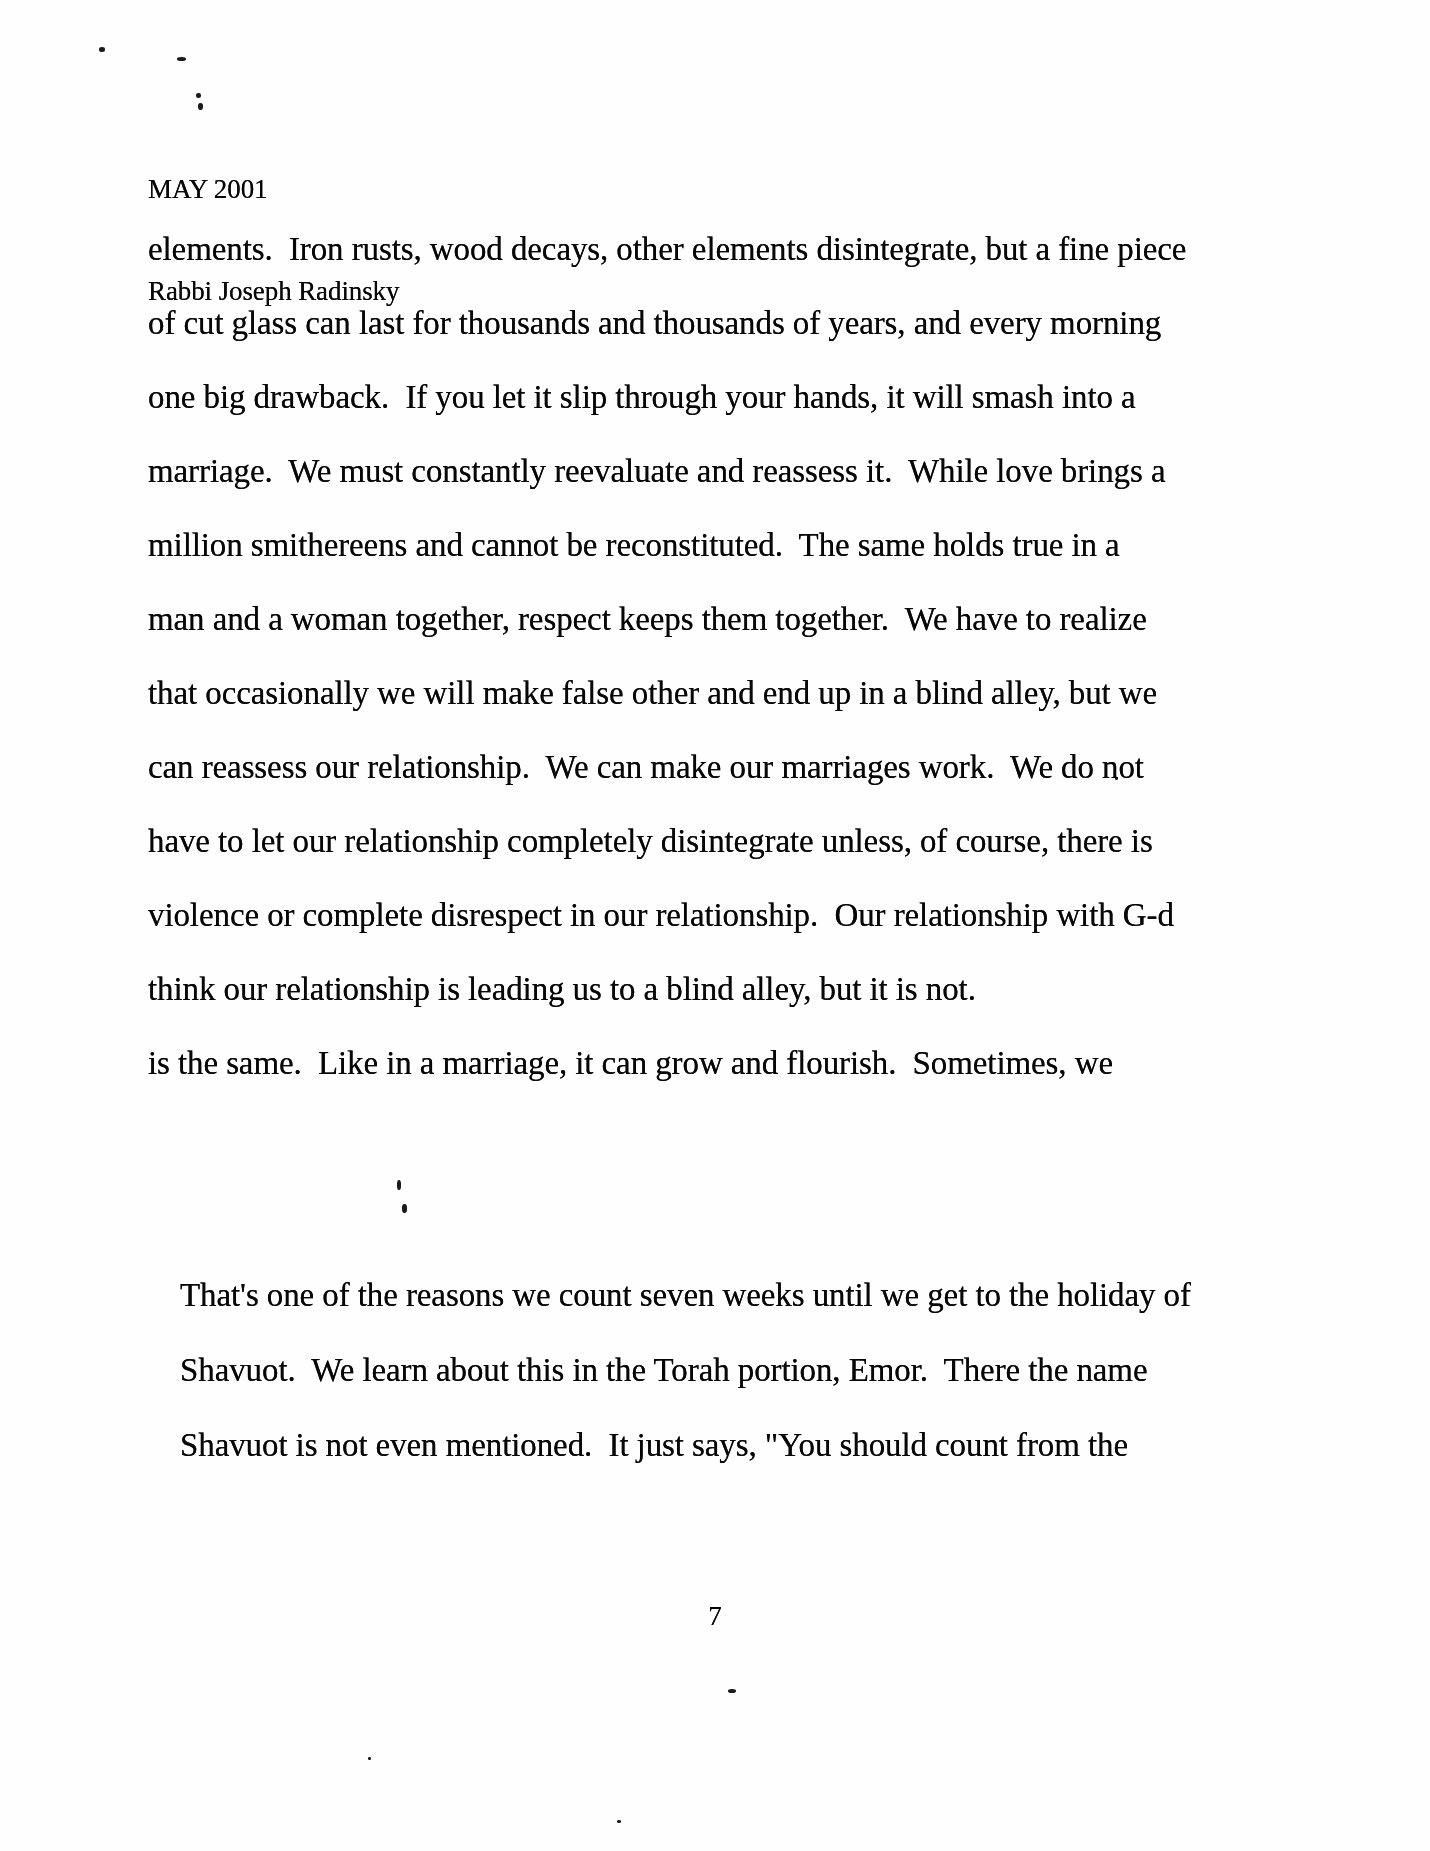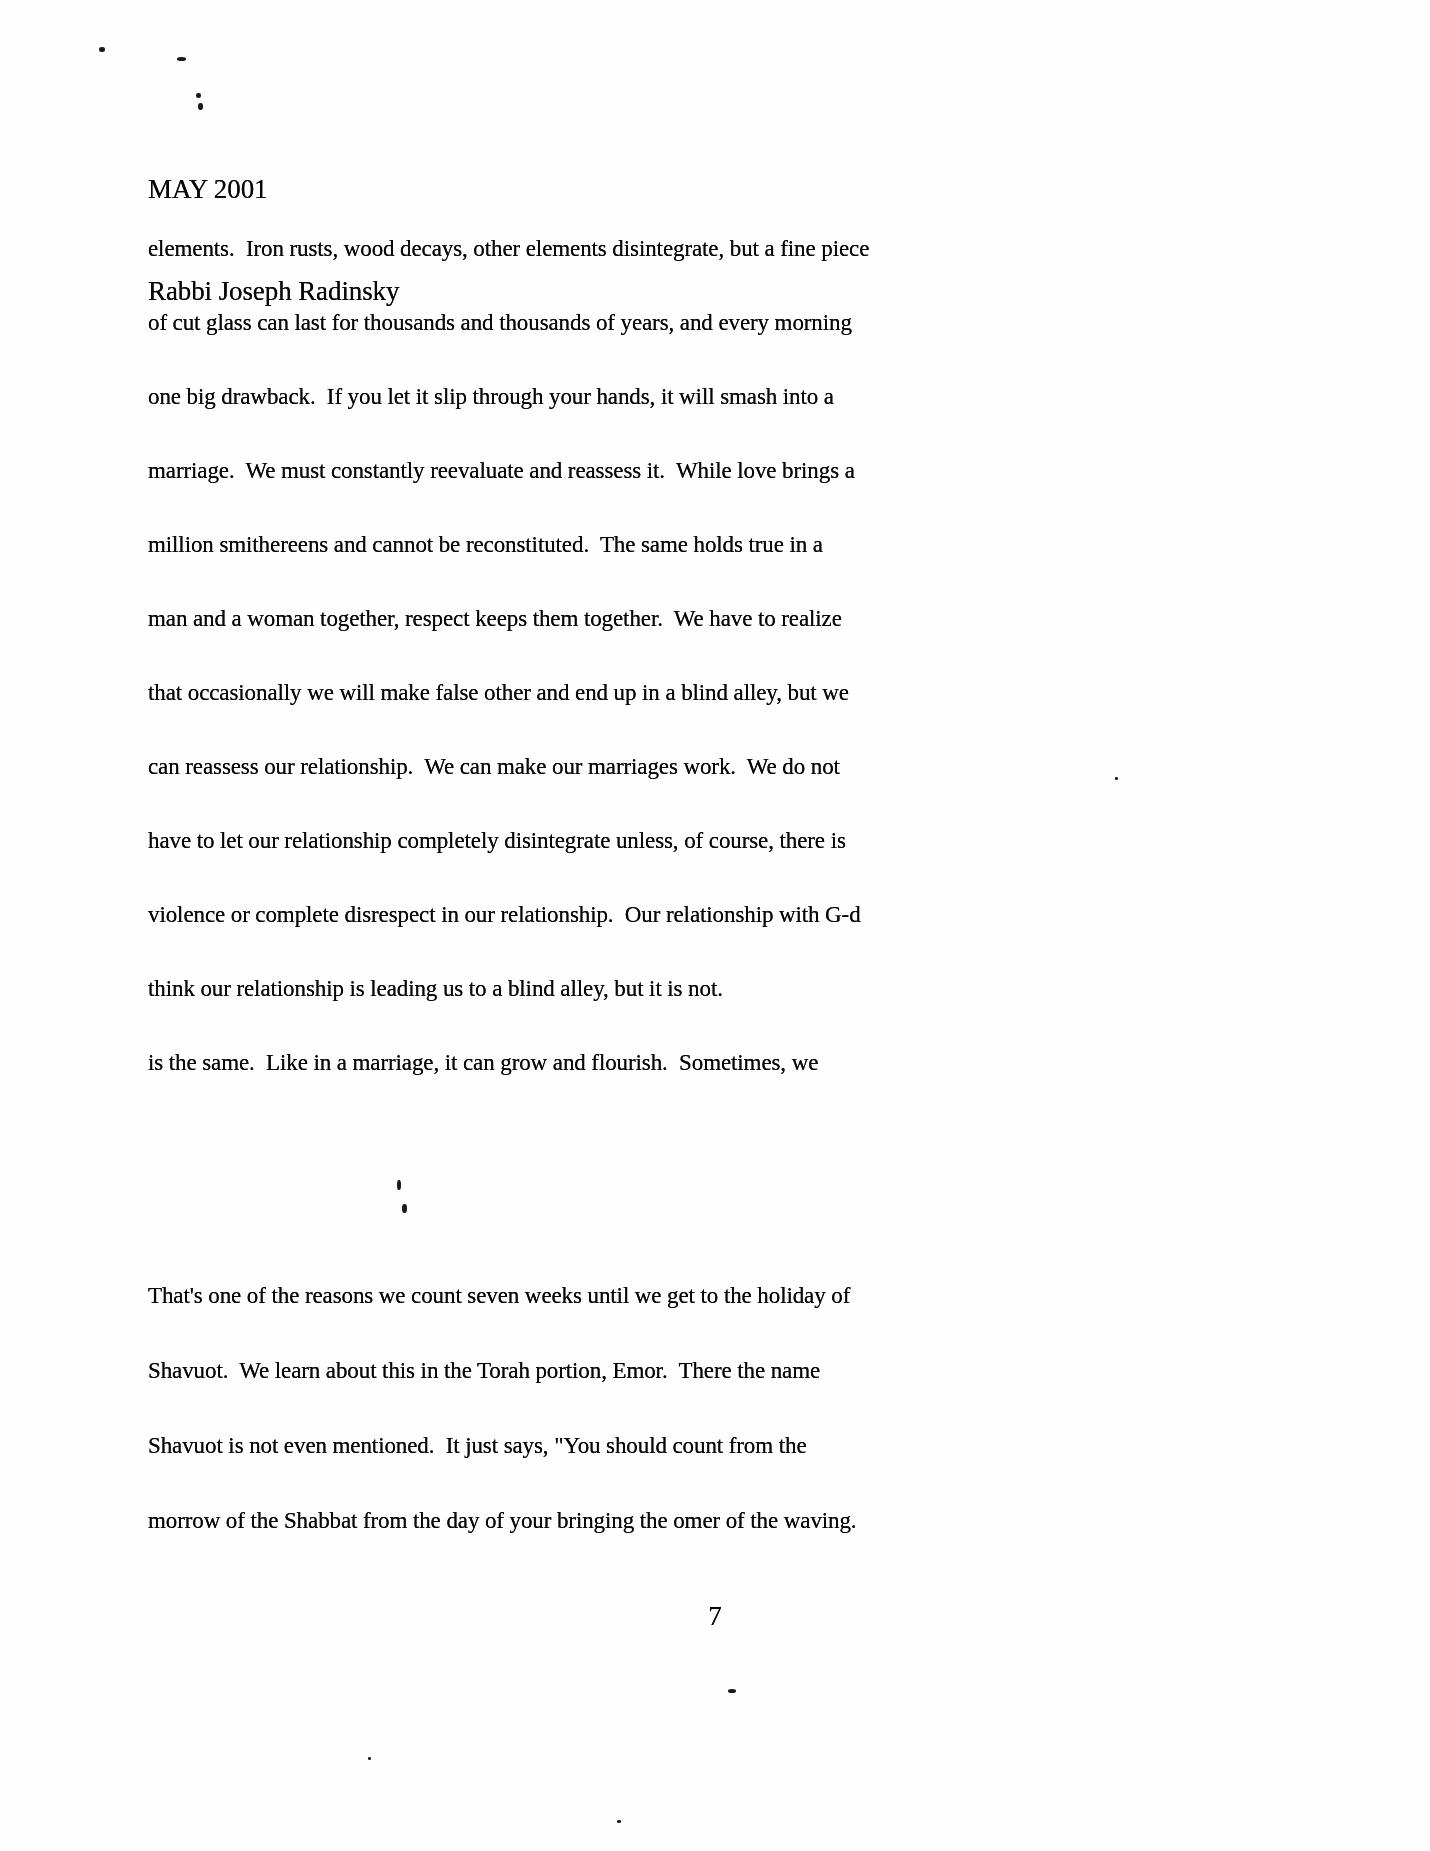--- a/index.html
+++ b/index.html
@@ -26,33 +26,34 @@
     position: absolute;
     left: 148px;
     top: 104px;
     font-size: 27px;
     line-height: 34px;
     white-space: pre;
   }
   .body-para {
     position: absolute;
     left: 148px;
-    font-size: 23px;
+    font-size: 33px;
   }
   .para-1 { top: 212px; }
   .para-2 { top: 1258px; }
   .para-1 .line {
     height: 74px;
     line-height: 74px;
     white-space: pre;
   }
   .para-2 .line {
     height: 75px;
     line-height: 75px;
     white-space: pre;
+    margin-left: 32px;
   }
   .page-number {
     position: absolute;
     left: 0;
     top: 1599px;
     width: 1430px;
     text-align: center;
     font-size: 27px;
     line-height: 34px;
   }
@@ -95,18 +96,17 @@
     <div class="line">have to let our relationship completely disintegrate unless, of course, there is</div>
     <div class="line">violence or complete disrespect in our relationship.  Our relationship with G-d</div>
     <div class="line">think our relationship is leading us to a blind alley, but it is not.</div>
     <div class="line">is the same.  Like in a marriage, it can grow and flourish.  Sometimes, we</div>
   </div>
 
   <div class="body-para para-2 txt">
     <div class="line">That's one of the reasons we count seven weeks until we get to the holiday of</div>
     <div class="line">Shavuot.  We learn about this in the Torah portion, Emor.  There the name</div>
     <div class="line">Shavuot is not even mentioned.  It just says, "You should count from the</div>
-    <div class="line">morrow of the Shabbat from the day of your bringing the omer of the waving.</div>
   </div>
 
   <div class="page-number txt">7</div>
 
 </div>
 
 </body></html>

